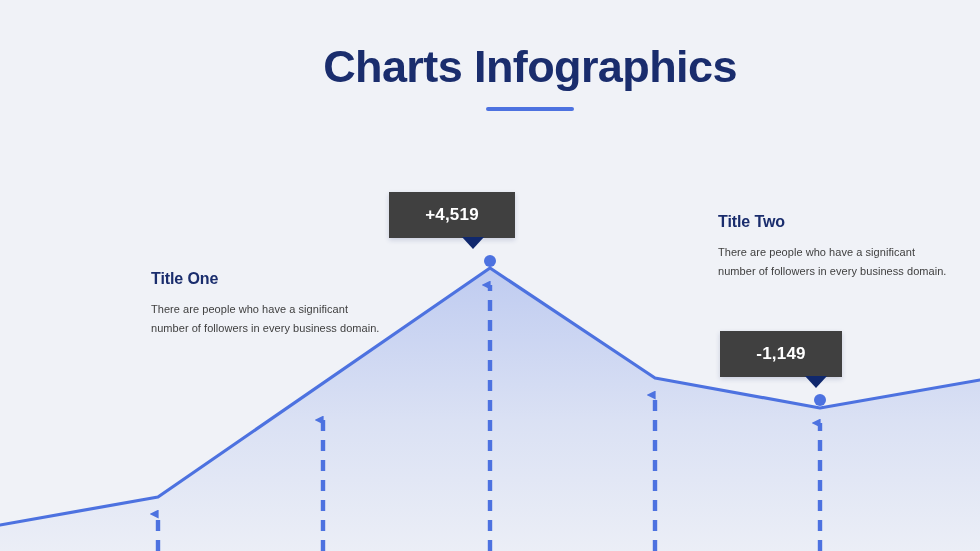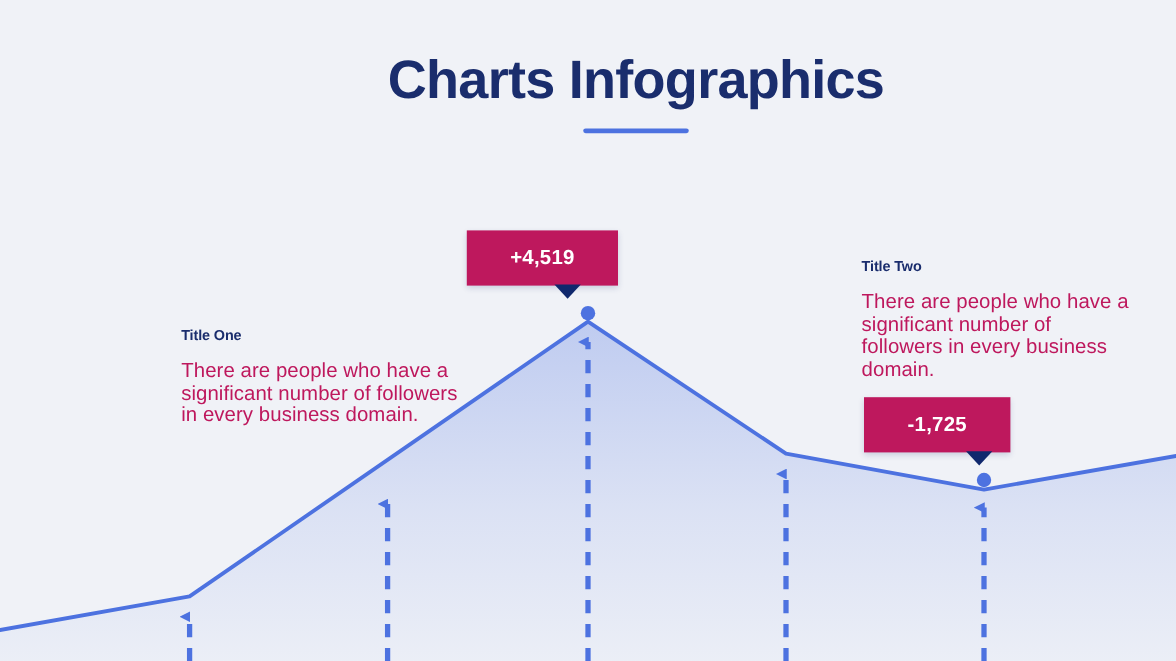--- a/index.html
+++ b/index.html
@@ -64,41 +64,41 @@
     width: 980px;
     height: 551px;
   }
 
   
   .text-block {
     position: absolute;
   }
   .block-title {
     margin: 0;
-    font-size: 12px;
+    font-size: 16px;
     line-height: 20px;
     font-weight: bold;
     color: #1a2d6d;
     letter-spacing: -0.1px;
   }
   .block-body {
     margin: 0;
     padding-top: 11px;
-    font-size: 17px;
+    font-size: 11px;
     line-height: 18.5px;
-    color: #be185d;
+    color: #404040;
     letter-spacing: 0.05px;
   }
   #text-block-one  { left: 151px; top: 269px; width: 232px; }
   #text-block-two  { left: 718px; top: 212px; width: 230px; }
 
   
   .callout {
     position: absolute;
-    background: #be185d;
+    background: #404040;
     color: #ffffff;
     font-size: 17px;
     font-weight: bold;
     letter-spacing: 0.2px;
     display: flex;
     align-items: center;
     justify-content: center;
     box-shadow: 0 2px 5px rgba(26,45,109,0.18);
   }
   .callout .tail {
@@ -162,21 +162,21 @@
     <circle cx="490" cy="261" r="6" fill="#4d72e0"></circle>
     <circle cx="820" cy="400" r="6" fill="#4d72e0"></circle>
   </svg>
 
   <div class="callout" id="callout-peak">
     <span>+4,519</span>
     <span class="tail"></span>
   </div>
 
   <div class="callout" id="callout-trough">
-    <span>-1,725</span>
+    <span>-1,149</span>
     <span class="tail"></span>
   </div>
 
   <div class="text-block" id="text-block-one">
     <h2 class="block-title">Title One</h2>
     <p class="block-body">There are people who have a significant number of followers in every business domain.</p>
   </div>
 
   <div class="text-block" id="text-block-two">
     <h2 class="block-title">Title Two</h2>

